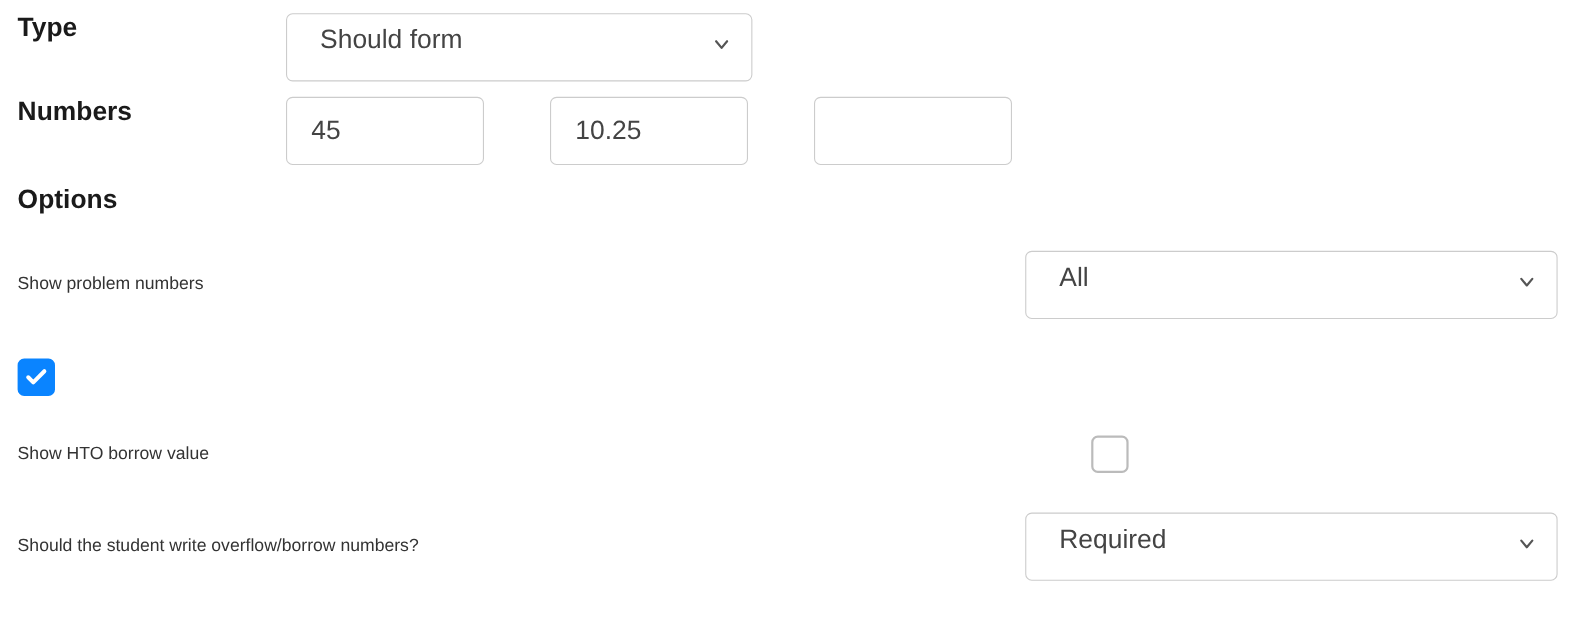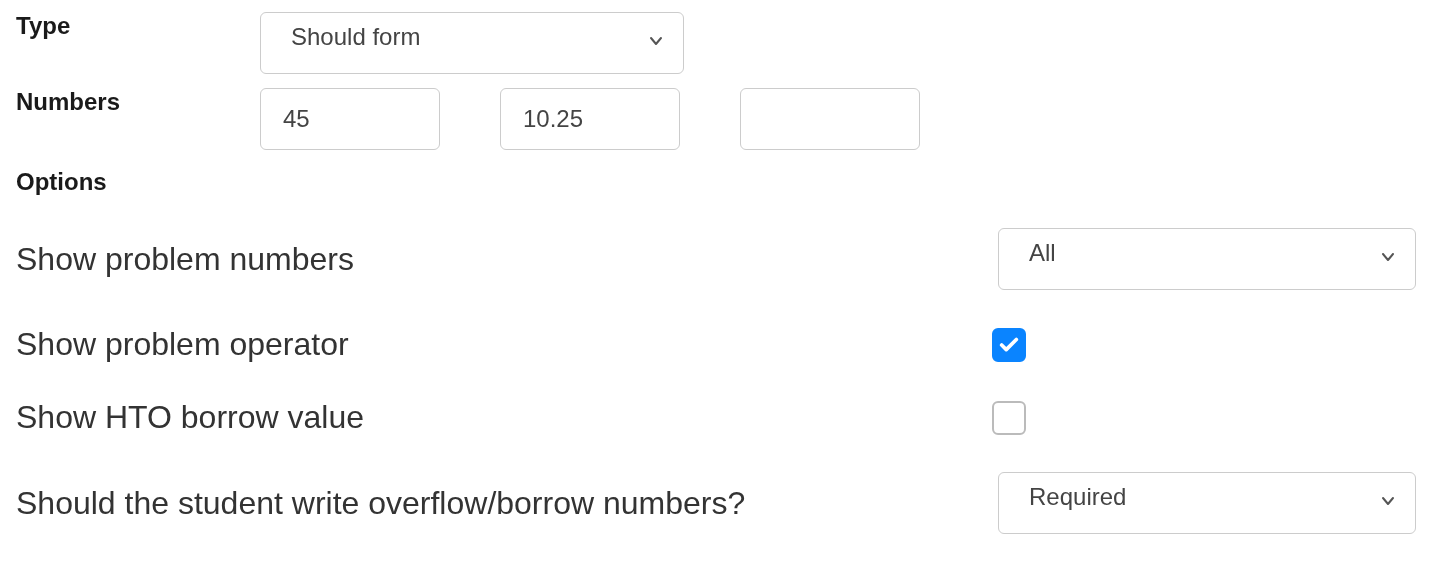--- a/index.html
+++ b/index.html
@@ -40,21 +40,21 @@
     border-radius: 6px;
     background: #fff;
     font-size: 24px;
     color: #444;
     padding: 12px 50px 12px 30px;
     height: 62px;
     line-height: 1;
     cursor: pointer;
   }
   .select.wide { width: 424px; }
-  .select.mid  { width: 418px; }
+  .select.mid  { width: 484px; }
   .chevron {
     position: absolute;
     right: 18px;
     top: 50%;
     transform: translateY(-50%);
     pointer-events: none;
     color: #555;
   }
   .num-inputs {
     display: flex;
@@ -77,21 +77,21 @@
     margin: 18px 0 32px 0;
   }
   .opt-row {
     display: flex;
     align-items: center;
     justify-content: space-between;
     max-width: 1408px;
     margin-bottom: 36px;
   }
   .opt-label {
-    font-size: 32px;
+    font-size: 16px;
     color: #333;
     font-weight: 400;
   }
   .opt-control {
     display: flex;
     align-items: center;
   }
   .checkbox {
     width: 34px;
     height: 34px;
@@ -150,21 +150,20 @@
       <span class="chevron">
         <svg width="20" height="20" viewBox="0 0 20 20">
             <path d="M5 7l5 6 5-6" fill="none" stroke="#555" stroke-width="2" stroke-linecap="round" stroke-linejoin="round"></path>
           </svg>
       </span>
     </div>
   </div>
 </div>
 
 <div class="opt-row">
-  <div class="opt-label">Show problem operator</div>
   <div class="opt-control" style="width:424px;">
     <div id="chk-operator" class="checkbox checked">
       <svg width="22" height="22" viewBox="0 0 24 24">
           <path d="M4 12l5 5 11-11" fill="none" stroke="#fff" stroke-width="4" stroke-linecap="round" stroke-linejoin="round"></path>
         </svg>
     </div>
   </div>
 </div>
 
 <div class="opt-row">

